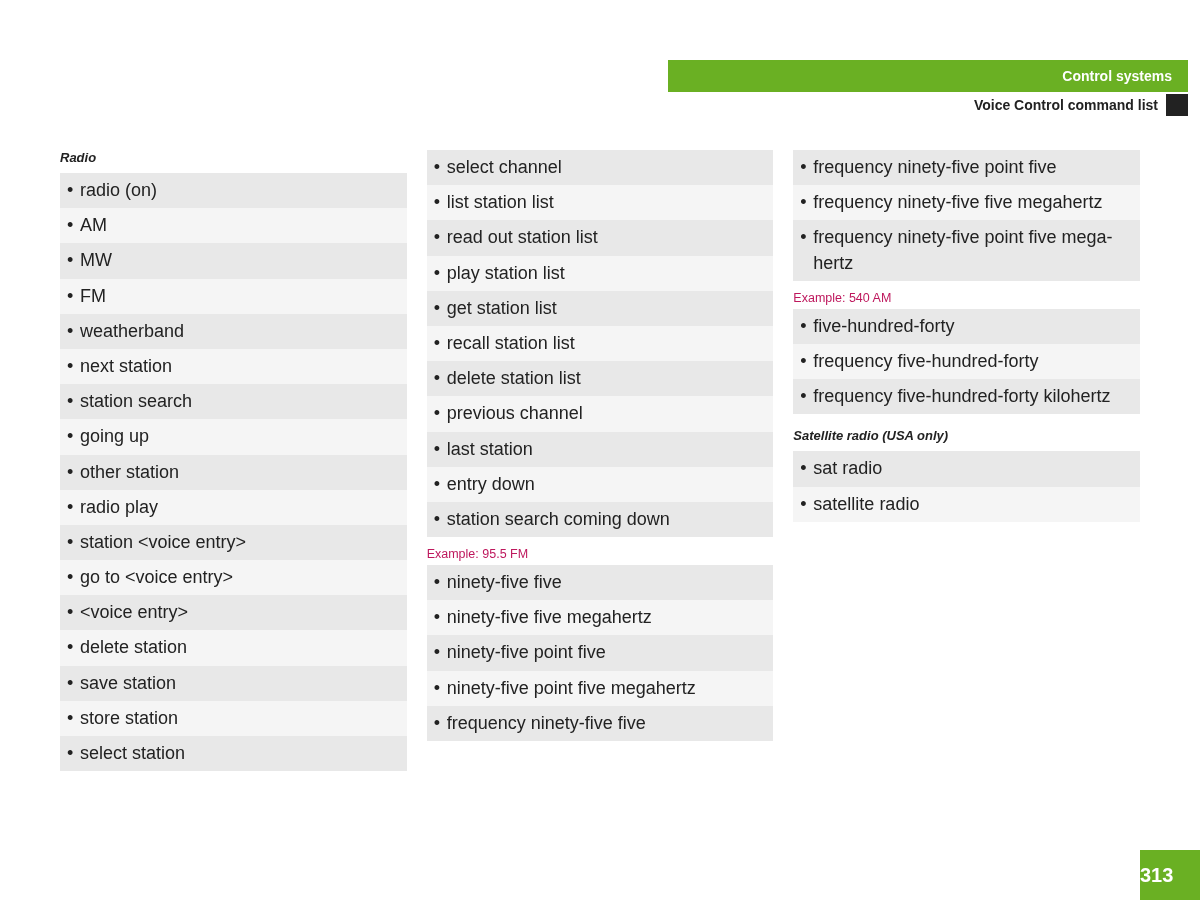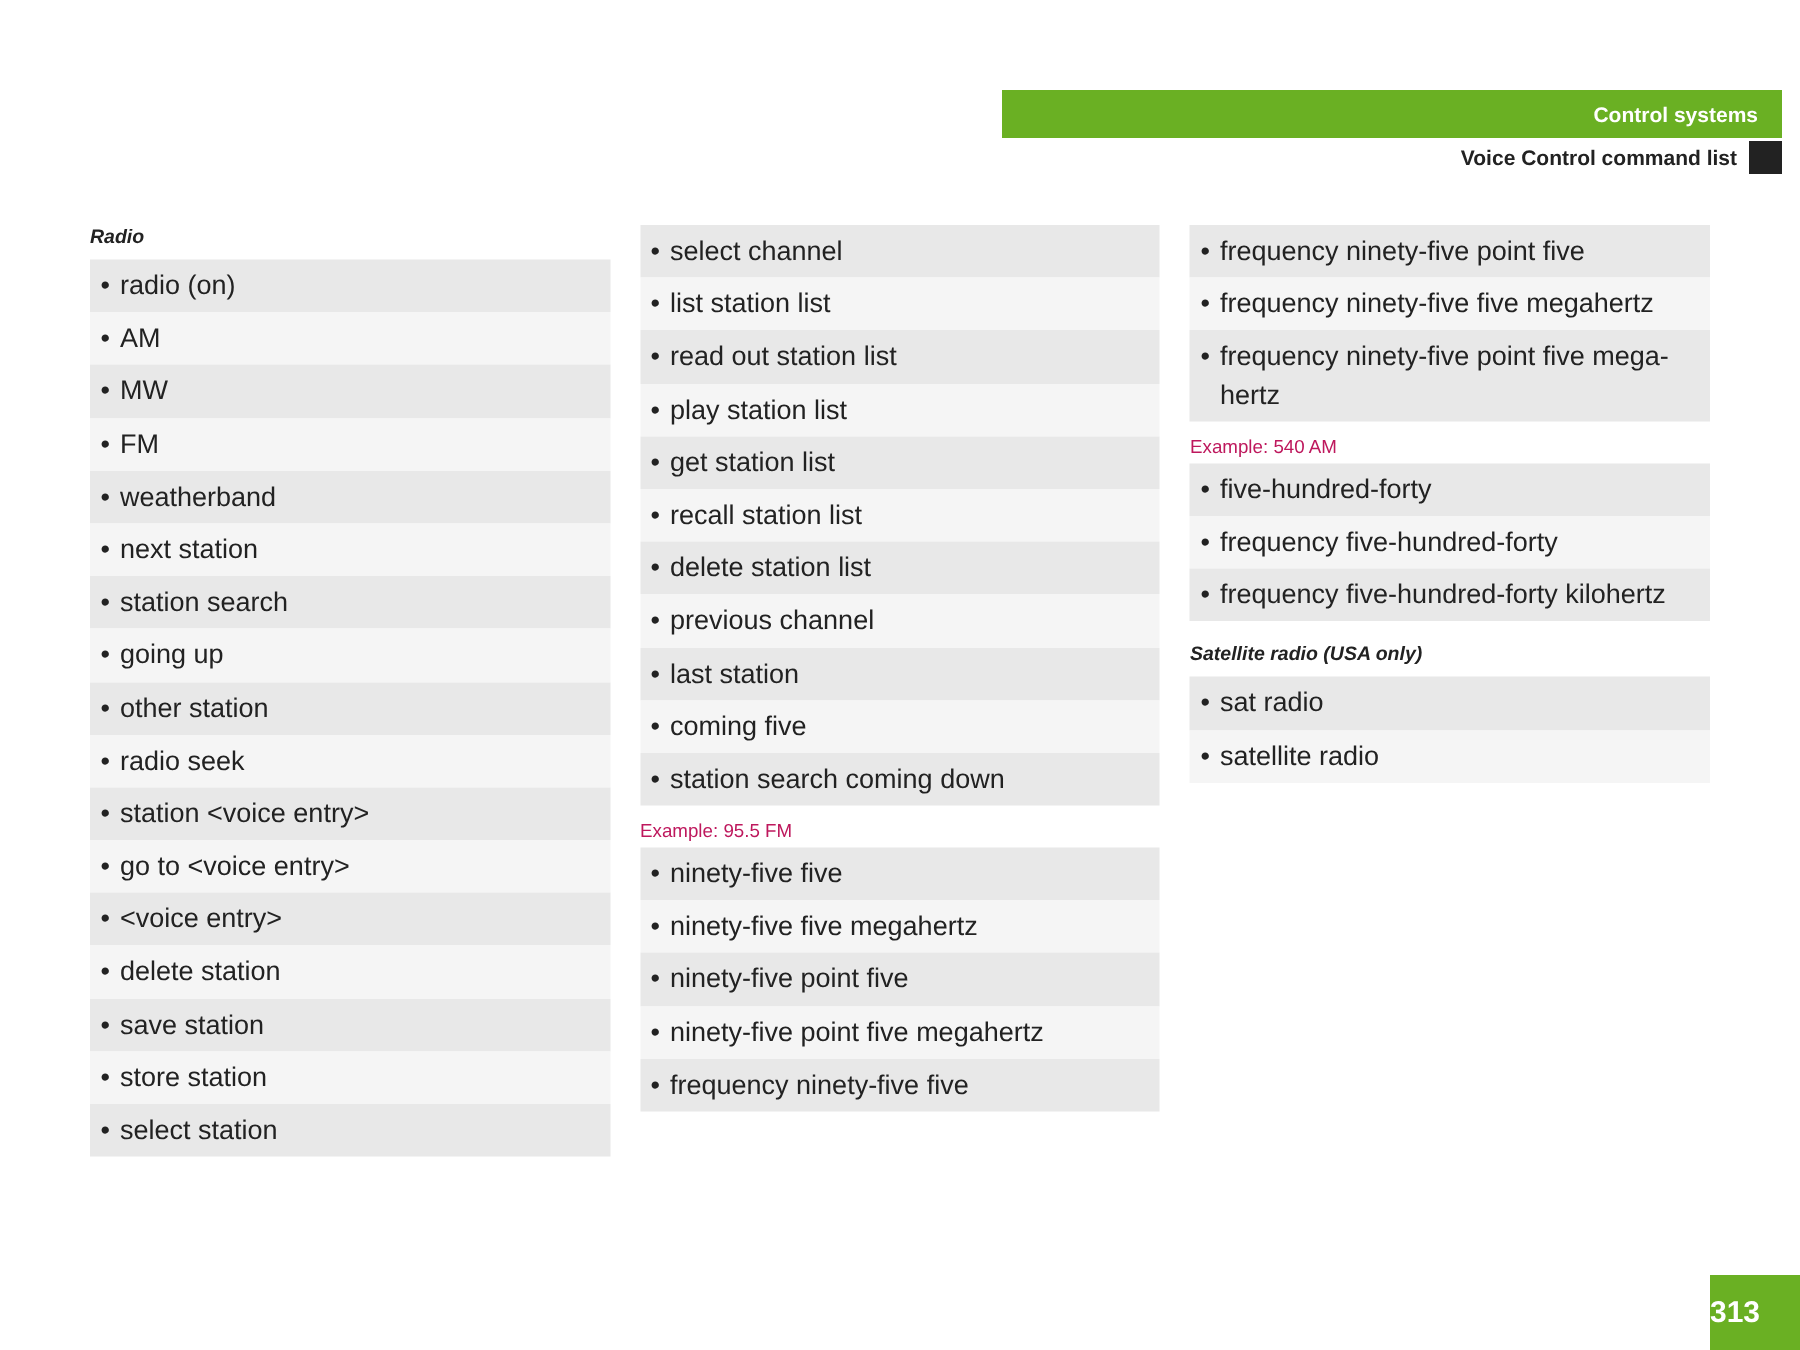--- a/index.html
+++ b/index.html
@@ -152,21 +152,21 @@
     <ul class="cmd-list" id="col1-list">
         <li>radio (on)</li>
         <li>AM</li>
         <li>MW</li>
         <li>FM</li>
         <li>weatherband</li>
         <li>next station</li>
         <li>station search</li>
         <li>going up</li>
         <li>other station</li>
-        <li>radio seek</li>
+        <li>radio play</li>
         <li>station &lt;voice entry&gt;</li>
         <li>go to &lt;voice entry&gt;</li>
         <li>&lt;voice entry&gt;</li>
         <li>delete station</li>
         <li>save station</li>
         <li>store station</li>
         <li>select station</li>
       </ul>
   </div>
 
@@ -174,21 +174,21 @@
     <ul class="cmd-list" id="col2-list-top">
         <li>select channel</li>
         <li>list station list</li>
         <li>read out station list</li>
         <li>play station list</li>
         <li>get station list</li>
         <li>recall station list</li>
         <li>delete station list</li>
         <li>previous channel</li>
         <li>last station</li>
-        <li>coming five</li>
+        <li>entry down</li>
         <li>station search coming down</li>
       </ul>
     <div class="example-label">Example: 95.5 FM</div>
     <ul class="cmd-list" id="col2-list-bottom">
         <li>ninety-five five</li>
         <li>ninety-five five megahertz</li>
         <li>ninety-five point five</li>
         <li>ninety-five point five megahertz</li>
         <li>frequency ninety-five five</li>
       </ul>

